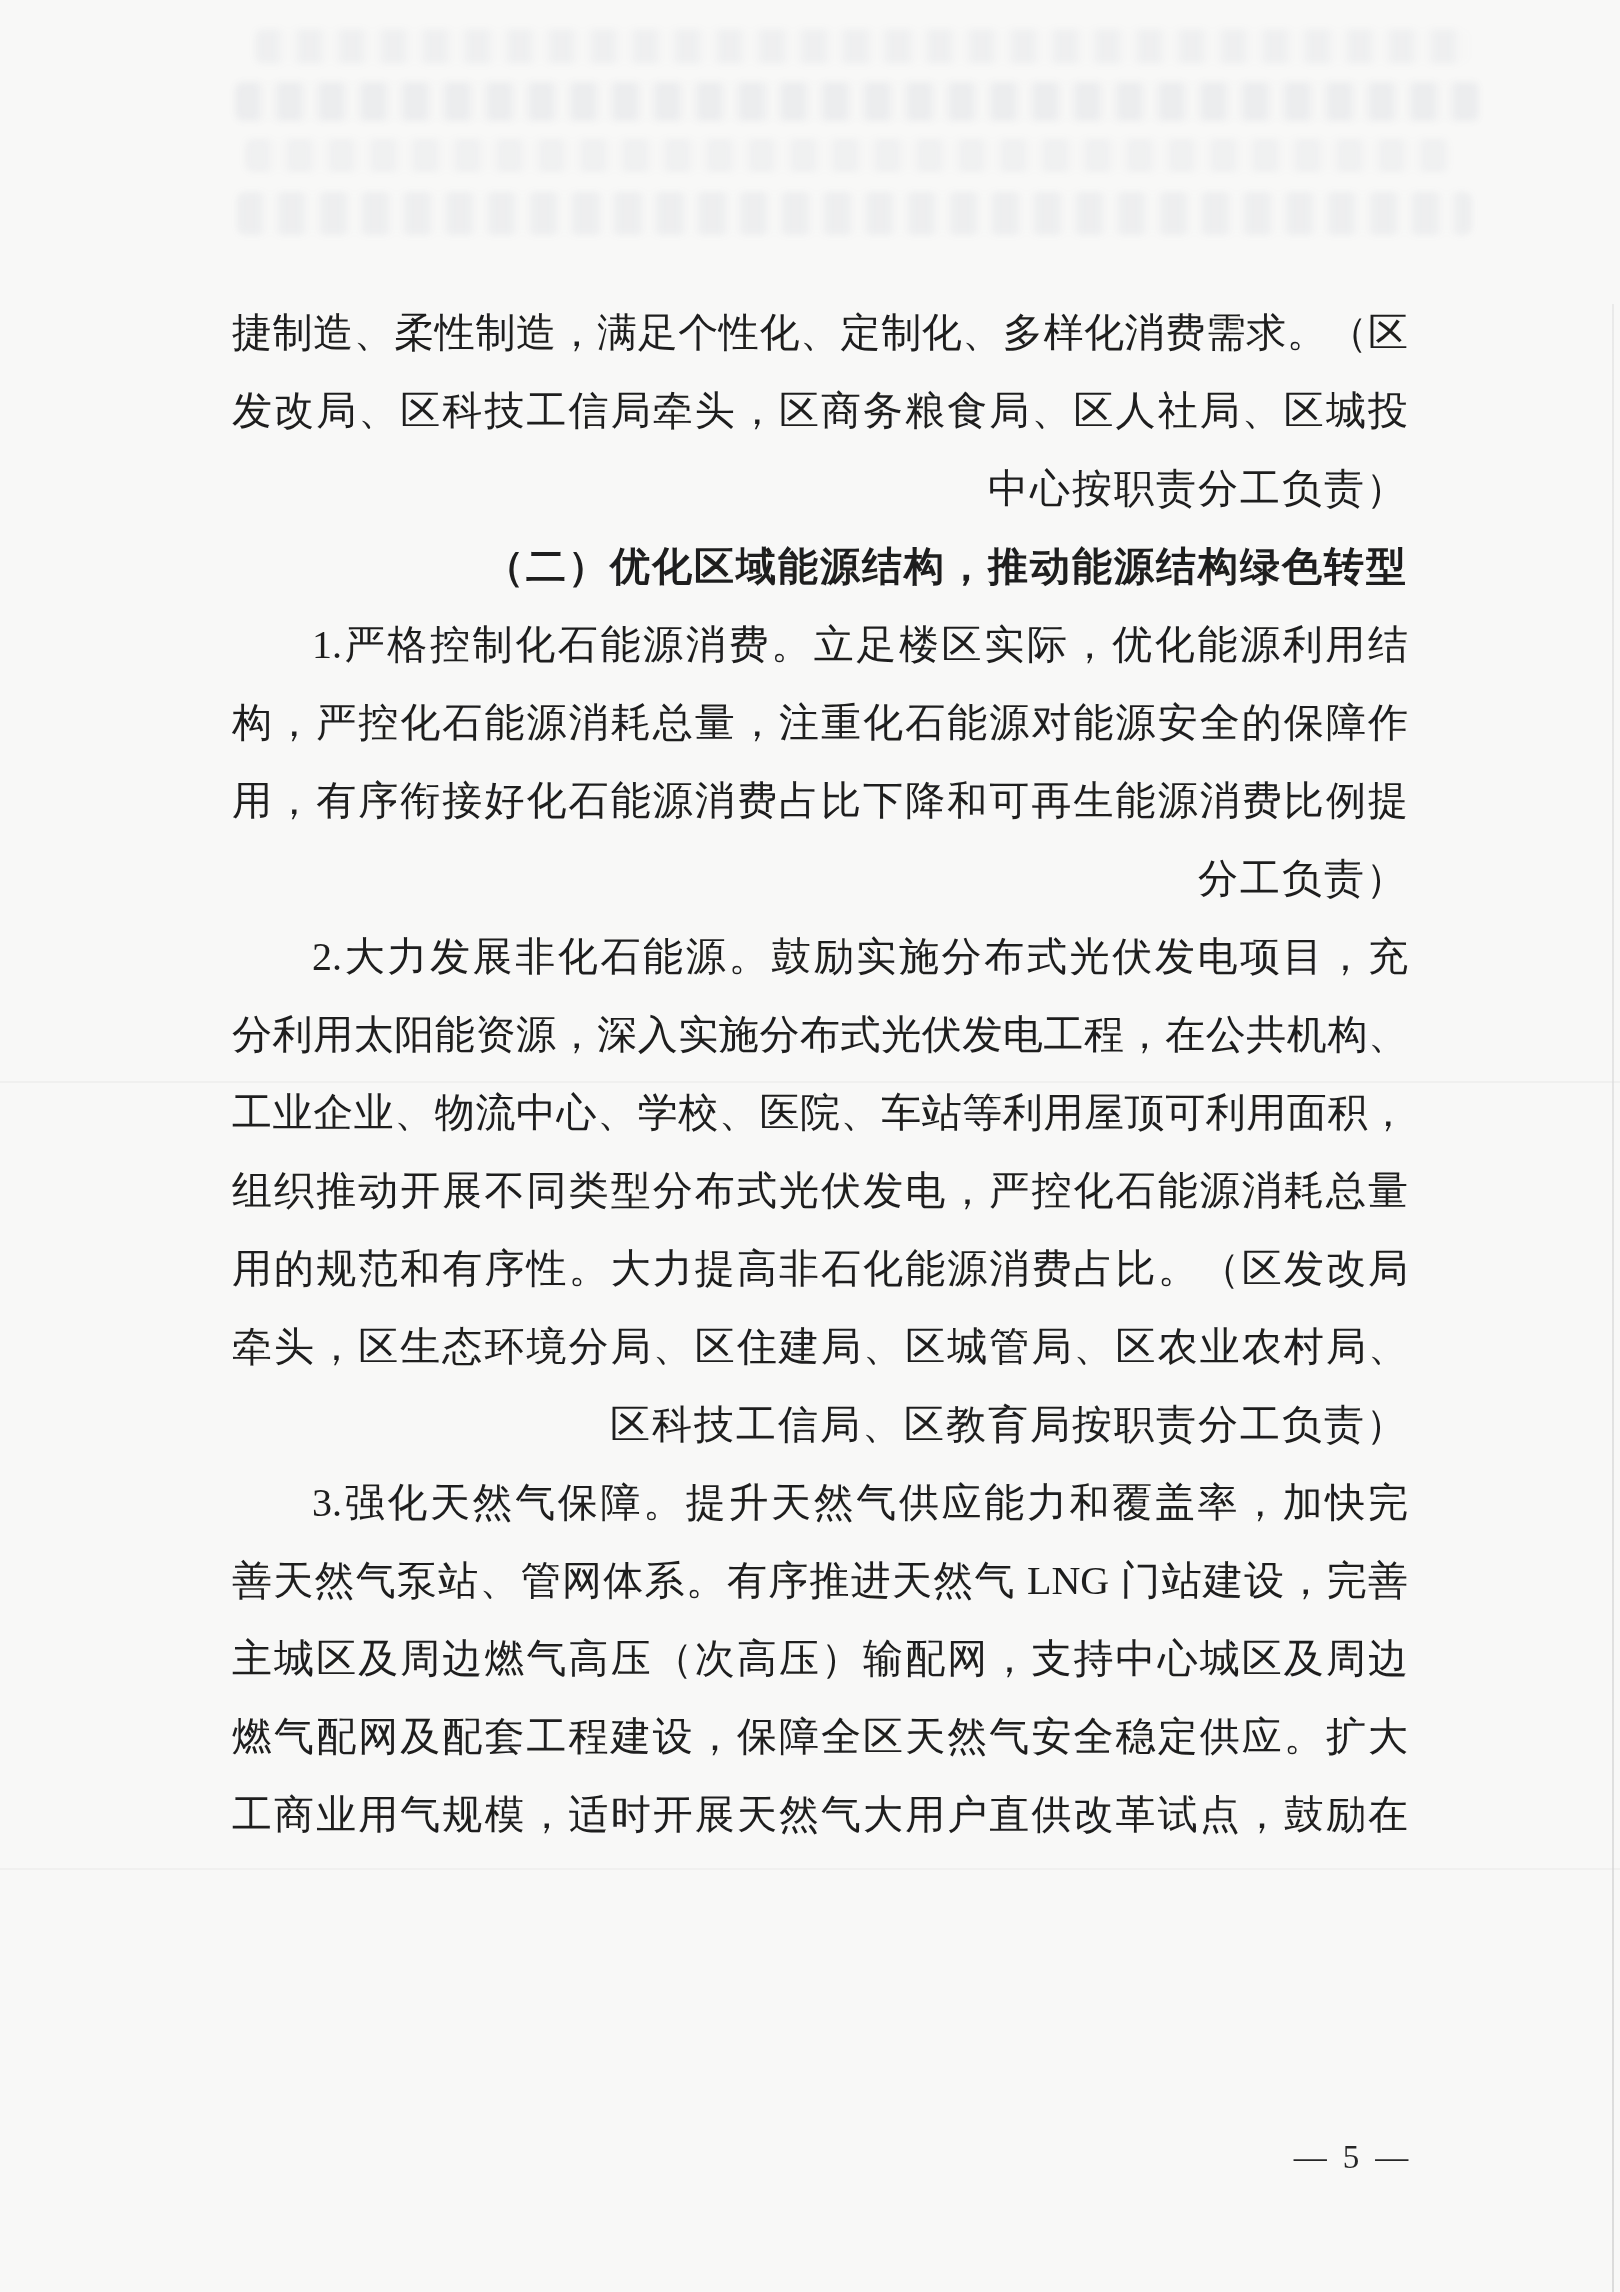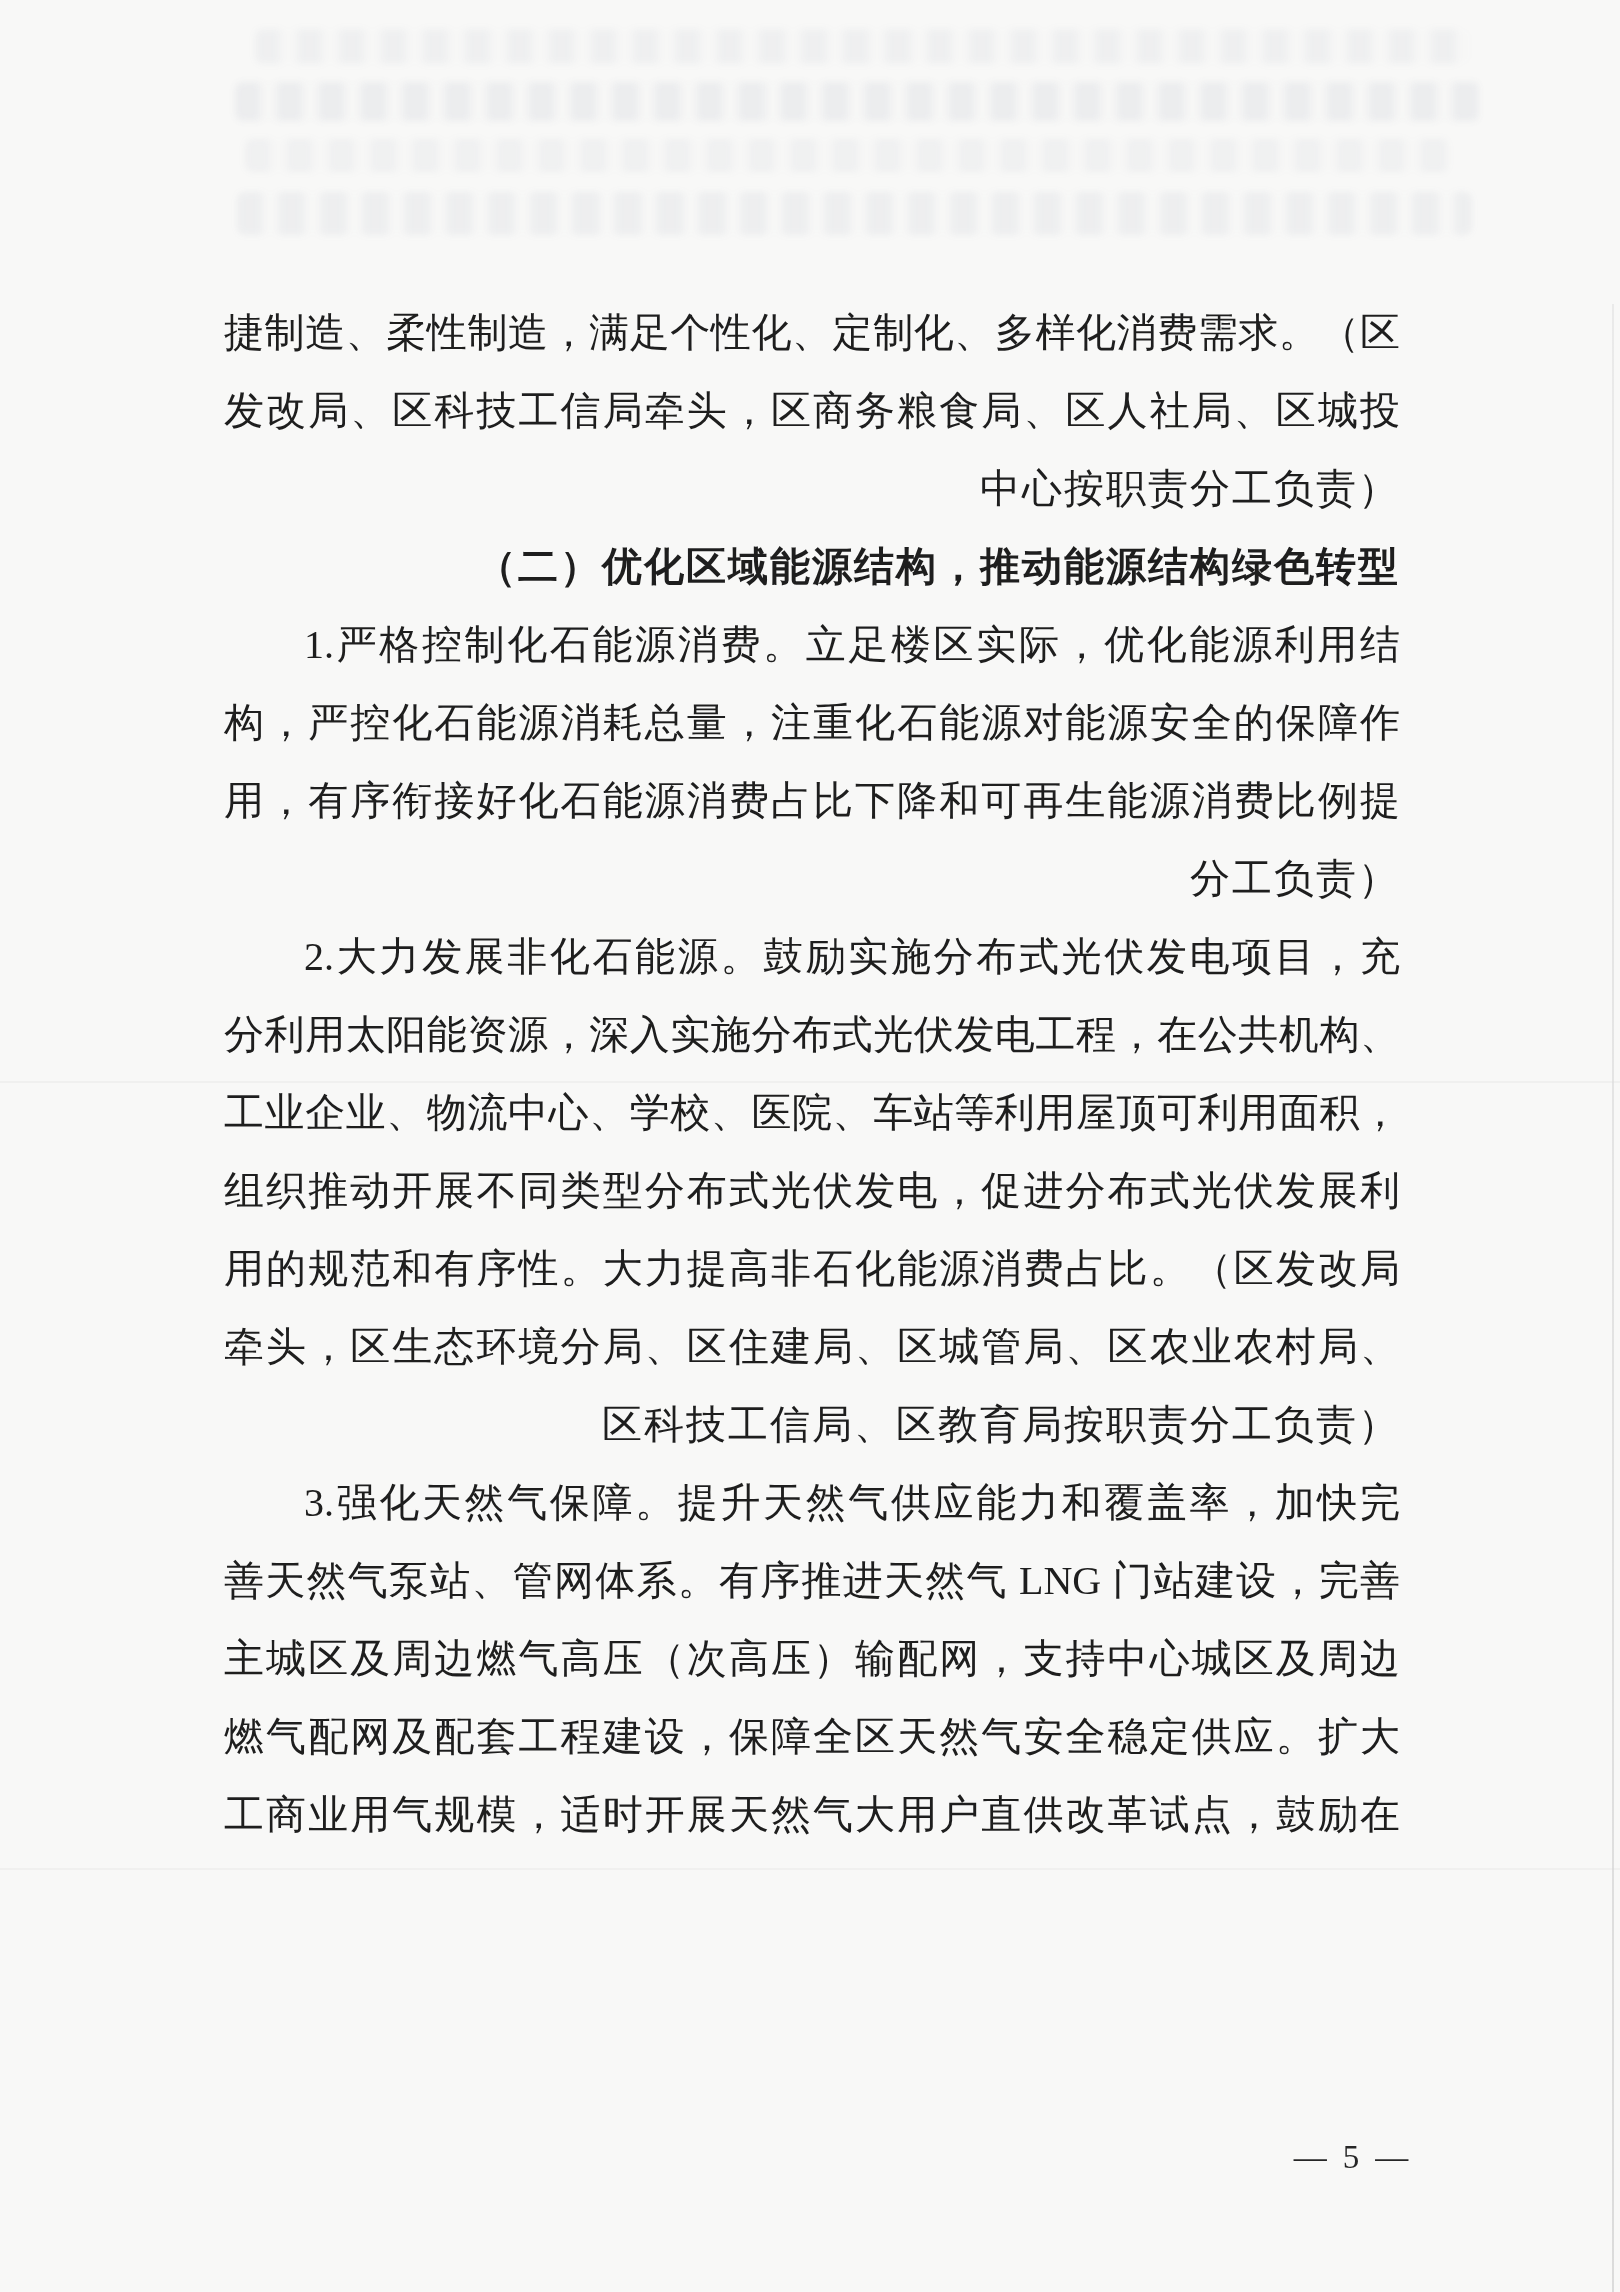--- a/index.html
+++ b/index.html
@@ -43,21 +43,21 @@
     position: absolute;
     left: 1612px;
     top: 304px;
     bottom: 0;
     width: 2px;
     background: linear-gradient(#e4e4e4, #cfcfcf);
     opacity: .7;
   }
   .text-block {
     position: absolute;
-    left: 224px;
+    left: 232px;
     top: 294px;
     width: 1176px;
     color: #1e1e1e;
   }
   .line {
     height: 78px;
     line-height: 78px;
     font-size: 40px;
   }
   .line.just {
@@ -98,21 +98,21 @@
       <div class="line just">发改局、区科技工信局牵头，区商务粮食局、区人社局、区城投</div>
       <div class="line short">中心按职责分工负责）</div>
       <div class="line short indent bold">（二）优化区域能源结构，推动能源结构绿色转型</div>
       <div class="line just indent">1.严格控制化石能源消费。立足楼区实际，优化能源利用结</div>
       <div class="line just">构，严控化石能源消耗总量，注重化石能源对能源安全的保障作</div>
       <div class="line just">用，有序衔接好化石能源消费占比下降和可再生能源消费比例提</div>
       <div class="line short">分工负责）</div>
       <div class="line just indent">2.大力发展非化石能源。鼓励实施分布式光伏发电项目，充</div>
       <div class="line just">分利用太阳能资源，深入实施分布式光伏发电工程，在公共机构、</div>
       <div class="line just">工业企业、物流中心、学校、医院、车站等利用屋顶可利用面积，</div>
-      <div class="line just">组织推动开展不同类型分布式光伏发电，促进分布式光伏发展利</div>
+      <div class="line just">组织推动开展不同类型分布式光伏发电，严控化石能源消耗总量</div>
       <div class="line just">用的规范和有序性。大力提高非石化能源消费占比。（区发改局</div>
       <div class="line just">牵头，区生态环境分局、区住建局、区城管局、区农业农村局、</div>
       <div class="line short">区科技工信局、区教育局按职责分工负责）</div>
       <div class="line just indent">3.强化天然气保障。提升天然气供应能力和覆盖率，加快完</div>
       <div class="line just">善天然气泵站、管网体系。有序推进天然气 LNG 门站建设，完善</div>
       <div class="line just">主城区及周边燃气高压（次高压）输配网，支持中心城区及周边</div>
       <div class="line just">燃气配网及配套工程建设，保障全区天然气安全稳定供应。扩大</div>
       <div class="line just">工商业用气规模，适时开展天然气大用户直供改革试点，鼓励在</div>
     </div>
 

